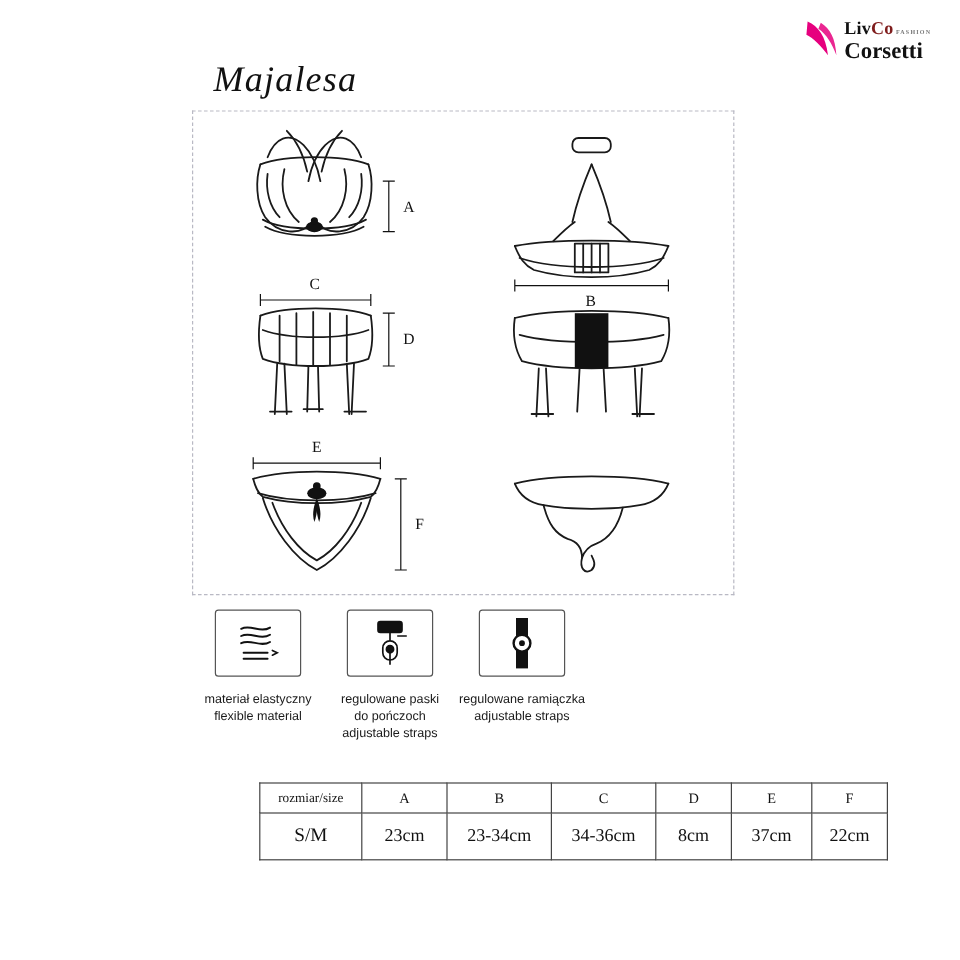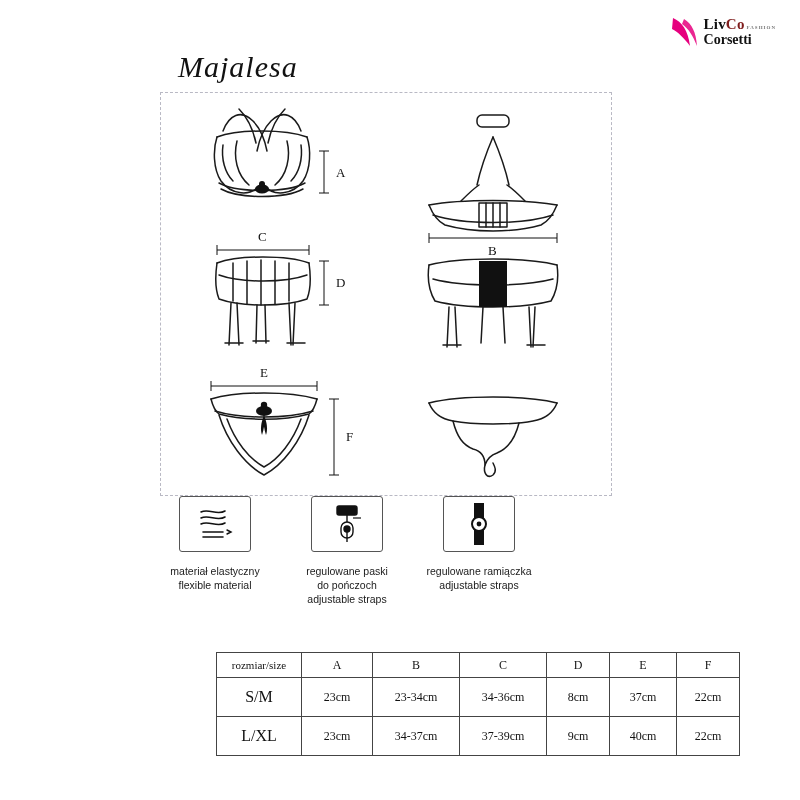--- a/index.html
+++ b/index.html
@@ -39,21 +39,21 @@
     font-family: "Liberation Serif", serif;
     font-weight: bold;
     font-size: 15px;
     letter-spacing: .2px;
     color: #111;
   }
   .brand-livco .accent { color: #7f1d1d; }
   .brand-corsetti {
     font-family: "Liberation Serif", serif;
     font-weight: bold;
-    font-size: 14px;
+    font-size: 19px;
     color: #111;
     margin-top: 1px;
   }
   .brand-fashion {
     font-size: 5px;
     letter-spacing: 1px;
     color: #777;
     margin-left: 2px;
   }
 
@@ -85,24 +85,23 @@
     position: absolute;
     font-family: "Liberation Serif", serif;
     font-size: 13px;
     color: #111;
   }
 
   
   .features {
     position: absolute;
     left: 160px;
-    top: 496px;
+    top: 508px;
     width: 480px;
     display: flex;
-    gap: 22px;
   }
   .feature {
     width: 110px;
     display: flex;
     flex-direction: column;
     align-items: center;
   }
   .feature-box {
     width: 72px;
     height: 56px;
@@ -143,21 +142,21 @@
     font-size: 12px;
     padding: 0 6px;
   }
   .size-table thead td.hdr-label {
     font-size: 11px;
     padding: 0 8px;
     text-align: center;
   }
   .size-table tbody td {
     height: 38px;
-    font-size: 12px;
+    font-size: 15px;
     padding: 0 6px;
     white-space: nowrap;
   }
   .size-table tbody td.row-label { font-size: 16px; }
   .col-w-a { width: 58px; }
   .col-w-b { width: 74px; }
   .col-w-c { width: 74px; }
   .col-w-d { width: 50px; }
   .col-w-e { width: 54px; }
   .col-w-f { width: 50px; }
@@ -370,23 +369,14 @@
   <tbody>
     <tr>
       <td class="row-label">S/M</td>
       <td>23cm</td>
       <td>23-34cm</td>
       <td>34-36cm</td>
       <td>8cm</td>
       <td>37cm</td>
       <td>22cm</td>
     </tr>
-    <tr>
-      <td class="row-label">L/XL</td>
-      <td>23cm</td>
-      <td>34-37cm</td>
-      <td>37-39cm</td>
-      <td>9cm</td>
-      <td>40cm</td>
-      <td>22cm</td>
-    </tr>
   </tbody>
 </table>
 
 </body></html>

